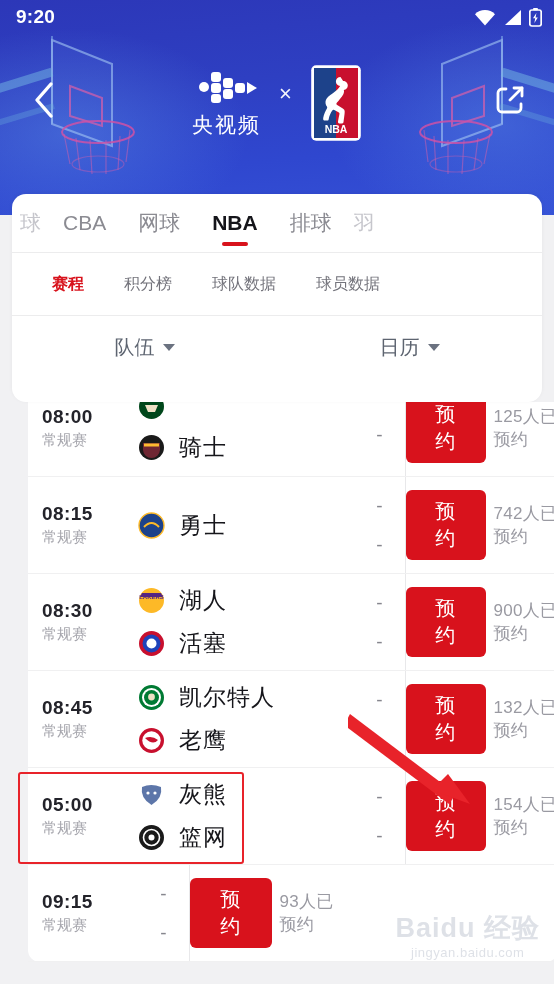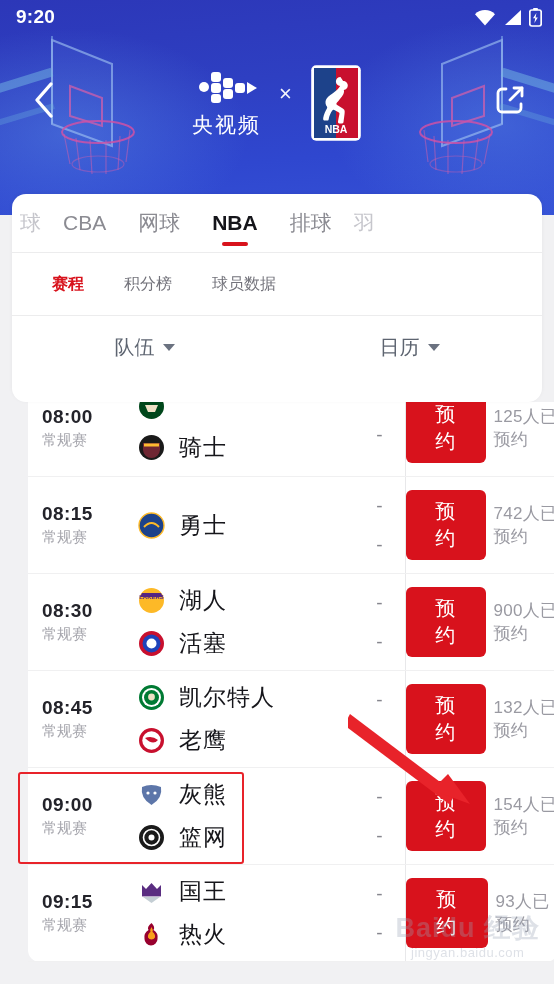--- a/index.html
+++ b/index.html
@@ -244,20 +244,21 @@
       <div class="sporttab active">NBA</div>
       <div class="sporttab">排球</div>
       <div class="sporttab edge">羽</div>
     </div>
 
     <div class="hr"></div>
 
     <div class="subtabs">
       <div class="subtab active">赛程</div>
       <div class="subtab">积分榜</div>
+      <div class="subtab">球队数据</div>
       <div class="subtab">球员数据</div>
     </div>
 
     <div class="hr"></div>
 
     <div class="filters">
       <div class="filter">
         <span>队伍</span>
         <span class="caret"></span>
       </div>
@@ -404,21 +405,21 @@
           <div class="sc">-</div>
         </div>
         <div class="gaction">
           <button class="bookbtn">预约</button>
           <div class="bookcount">132人已预约</div>
         </div>
       </div>
 
       <div class="game">
         <div class="gtime">
-          <div class="t">09:00</div>
+          <div class="t">05:00</div>
           <div class="s">常规赛</div>
         </div>
         <div class="gteams">
           <div class="teamline">
             <span class="logo">
               <svg width="27" height="27" viewBox="0 0 27 27">
                   <path d="M4 6 q9 -4 19 0 q2 11 -9.5 18 Q2 17 4 6 z" fill="#5d76a9"></path>
                   <circle cx="10" cy="12" r="1.6" fill="#fff"></circle>
                   <circle cx="17" cy="12" r="1.6" fill="#fff"></circle>
                 </svg>
@@ -443,41 +444,20 @@
         <div class="gaction">
           <button class="bookbtn">预约</button>
           <div class="bookcount">154人已预约</div>
         </div>
       </div>
 
       <div class="game">
         <div class="gtime">
           <div class="t">09:15</div>
           <div class="s">常规赛</div>
-        </div>
-        <div class="gteams">
-          <div class="teamline">
-            <span class="logo">
-              <svg width="27" height="27" viewBox="0 0 27 27">
-                  <path d="M4 7 l4 4 l5.5 -6 l5.5 6 l4 -4 v8 h-19 z" fill="#5a2d81"></path>
-                  <rect x="4" y="15" width="19" height="3.4" fill="#5a2d81"></rect>
-                  <path d="M5 19 h17 l-8.5 6 z" fill="#c4ced4"></path>
-                </svg>
-            </span>
-            <span class="tname">国王</span>
-          </div>
-          <div class="teamline">
-            <span class="logo">
-              <svg width="27" height="27" viewBox="0 0 27 27">
-                  <path d="M13.5 2 q4 4 2 7 q5 3 4 9 a6.5 6.5 0 0 1 -13 0 q-1 -6 4 -9 q-2 -3 3 -7 z" fill="#98002e"></path>
-                  <path d="M13.5 6 q2 3 1 5 q3 2 2.5 5.5 a4 4 0 0 1 -7 0 q-0.5 -3.5 2.5 -5.5 q-1 -2 1 -5 z" fill="#f9a01b"></path>
-                </svg>
-            </span>
-            <span class="tname">热火</span>
-          </div>
         </div>
         <div class="gscores">
           <div class="sc">-</div>
           <div class="sc">-</div>
         </div>
         <div class="gaction">
           <button class="bookbtn">预约</button>
           <div class="bookcount">93人已预约</div>
         </div>
       </div>

